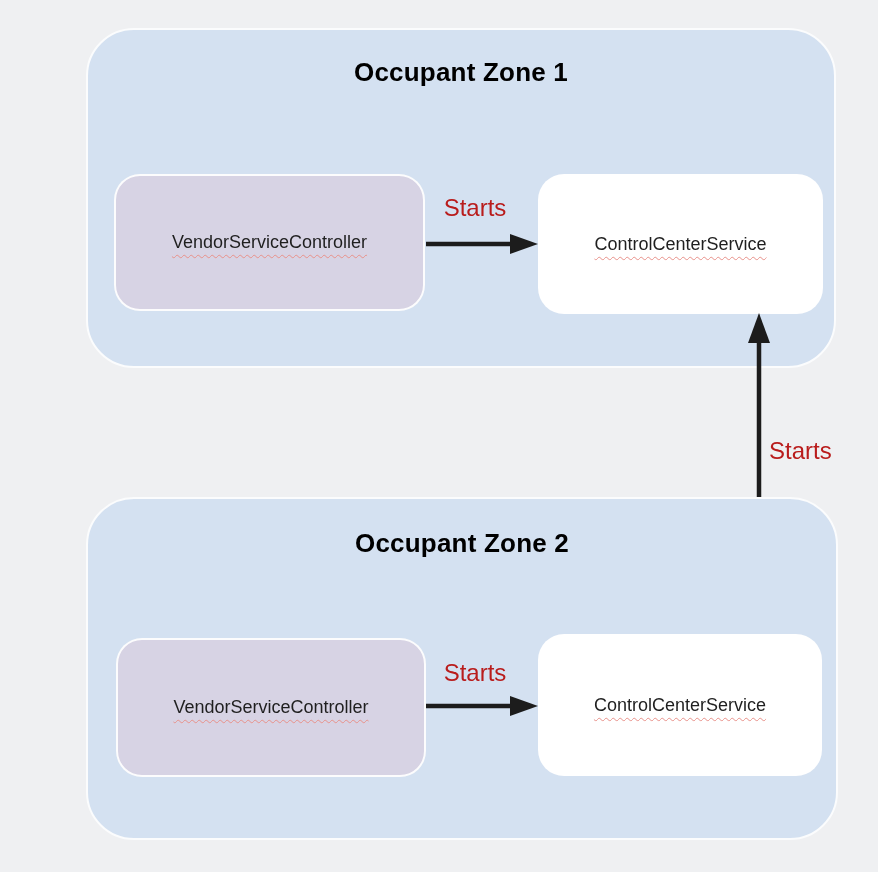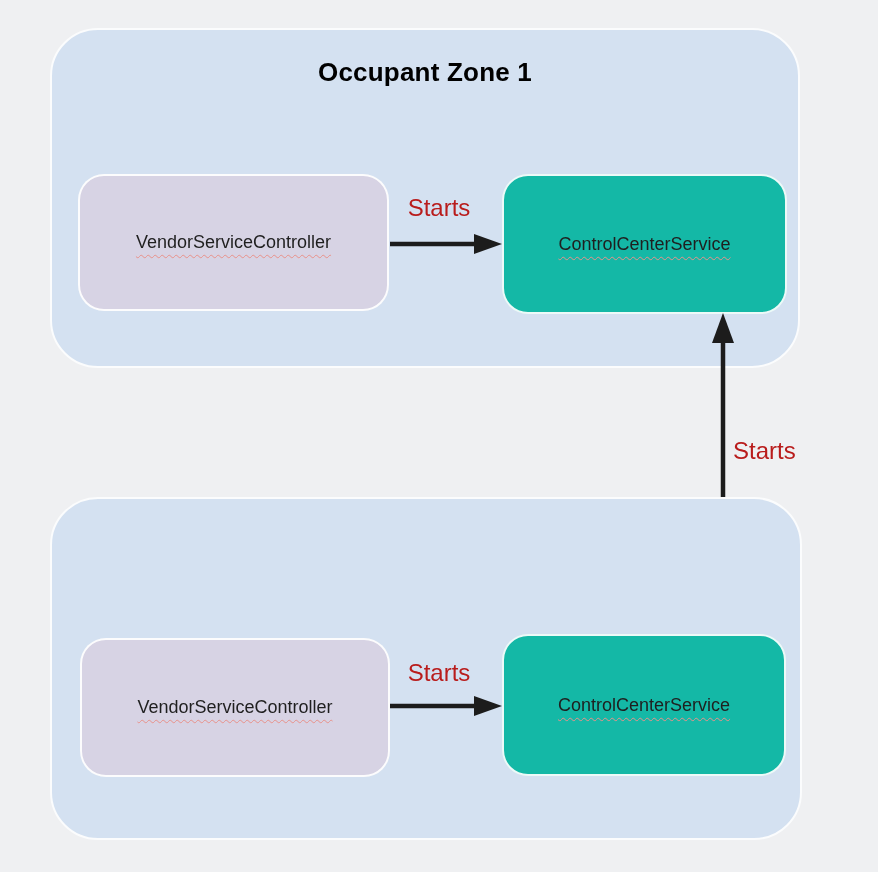--- a/index.html
+++ b/index.html
@@ -7,20 +7,21 @@
   body {
     font-family: "Liberation Sans", sans-serif;
     color: #1f1f1f;
   }
   .canvas {
     position: relative;
     width: 841px;
     height: 872px;
     background: #eff0f2;
     overflow: hidden;
+    margin-left: 36px;
   }
   .zone {
     position: absolute;
     background: #d4e1f1;
     border: 2px solid #fbfcfd;
     border-radius: 48px;
   }
   .zone1 { left: 50px; top: 28px;  width: 750px; height: 340px; }
   .zone2 { left: 50px; top: 497px; width: 752px; height: 343px; }
   .zone-title {
@@ -38,21 +39,21 @@
     position: absolute;
     border: 2px solid rgba(255,255,255,0.92);
     border-radius: 26px;
     display: flex;
     align-items: center;
     justify-content: center;
     font-size: 18px;
     white-space: nowrap;
   }
   .node-vendor  { background: #d7d3e4; }
-  .node-control { background: #14b8a6; text-align: center; }
+  .node-control { background: #ffffff; text-align: center; }
   .zone1 .node-vendor  { left: 26px;  top: 144px; width: 311px; height: 137px; }
   .zone1 .node-control { left: 450px; top: 144px; width: 285px; height: 140px; }
   .zone2 .node-vendor  { left: 28px;  top: 139px; width: 310px; height: 139px; }
   .zone2 .node-control { left: 450px; top: 135px; width: 284px; height: 142px; }
   .spellcheck {
     text-decoration-line: underline;
     text-decoration-style: wavy;
     text-decoration-color: #e8918a;
     text-decoration-thickness: 1px;
     text-underline-offset: 6px;
@@ -116,20 +117,21 @@
 
   <svg class="connect-arrow" viewBox="0 0 36 318" xmlns="http://www.w3.org/2000/svg" aria-hidden="true">
     <line x1="18" y1="24" x2="18" y2="294" stroke="#1c1c1c" stroke-width="4.5"></line>
     <polygon points="18,0 7,30 29,30" fill="#1c1c1c"></polygon>
     <polygon points="18,318 7,288 29,288" fill="#1c1c1c"></polygon>
   </svg>
 
   <div class="edge-label connect-label">Starts</div>
 
   <section class="zone zone2">
+    <h2 class="zone-title">Occupant Zone 2</h2>
 
     <div class="node node-vendor">
       <span class="spellcheck">VendorServiceController</span>
     </div>
 
     <div class="edge-label starts-label">Starts</div>
 
     <svg class="starts-arrow" viewBox="0 0 112 24" xmlns="http://www.w3.org/2000/svg" aria-hidden="true">
       <line x1="0" y1="12" x2="88" y2="12" stroke="#1c1c1c" stroke-width="4.5"></line>
       <polygon points="112,12 84,2 84,22" fill="#1c1c1c"></polygon>

